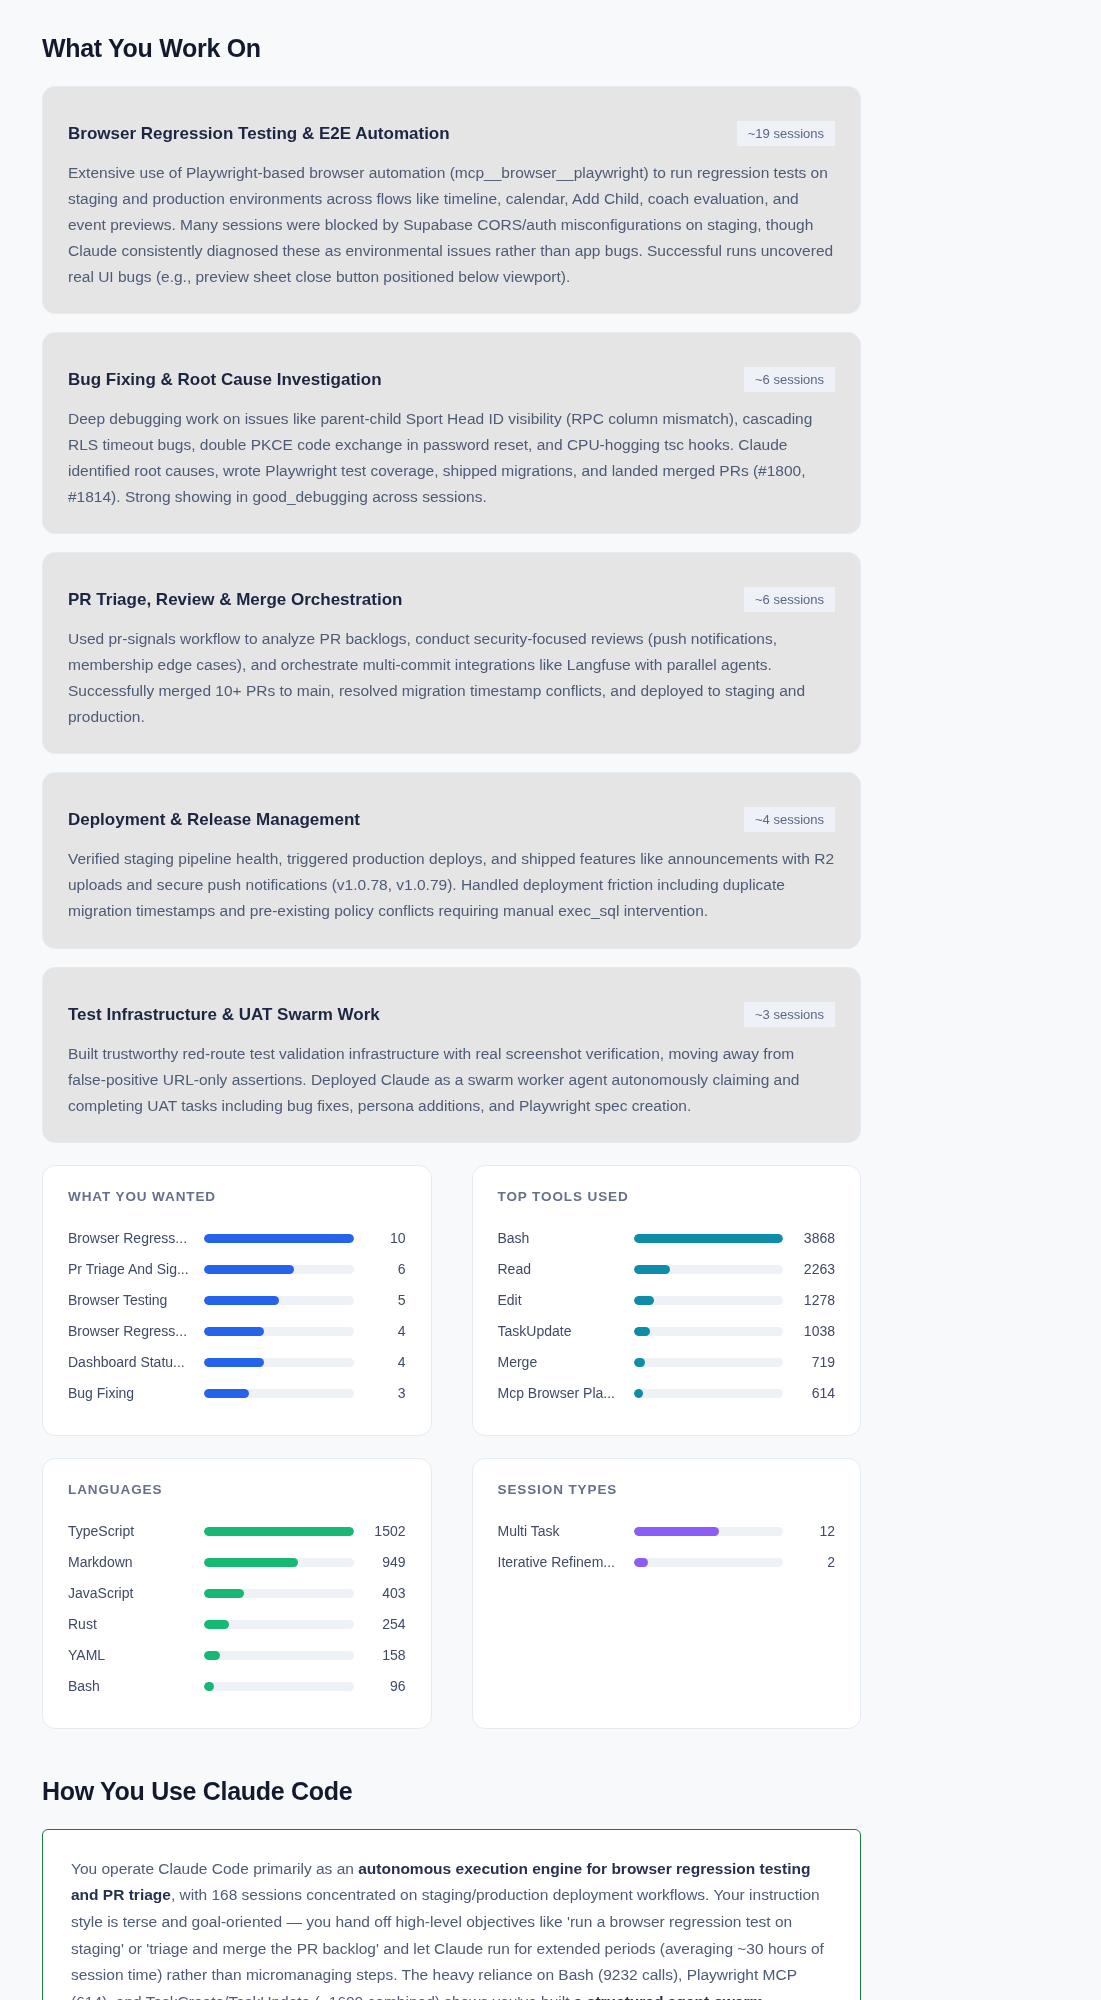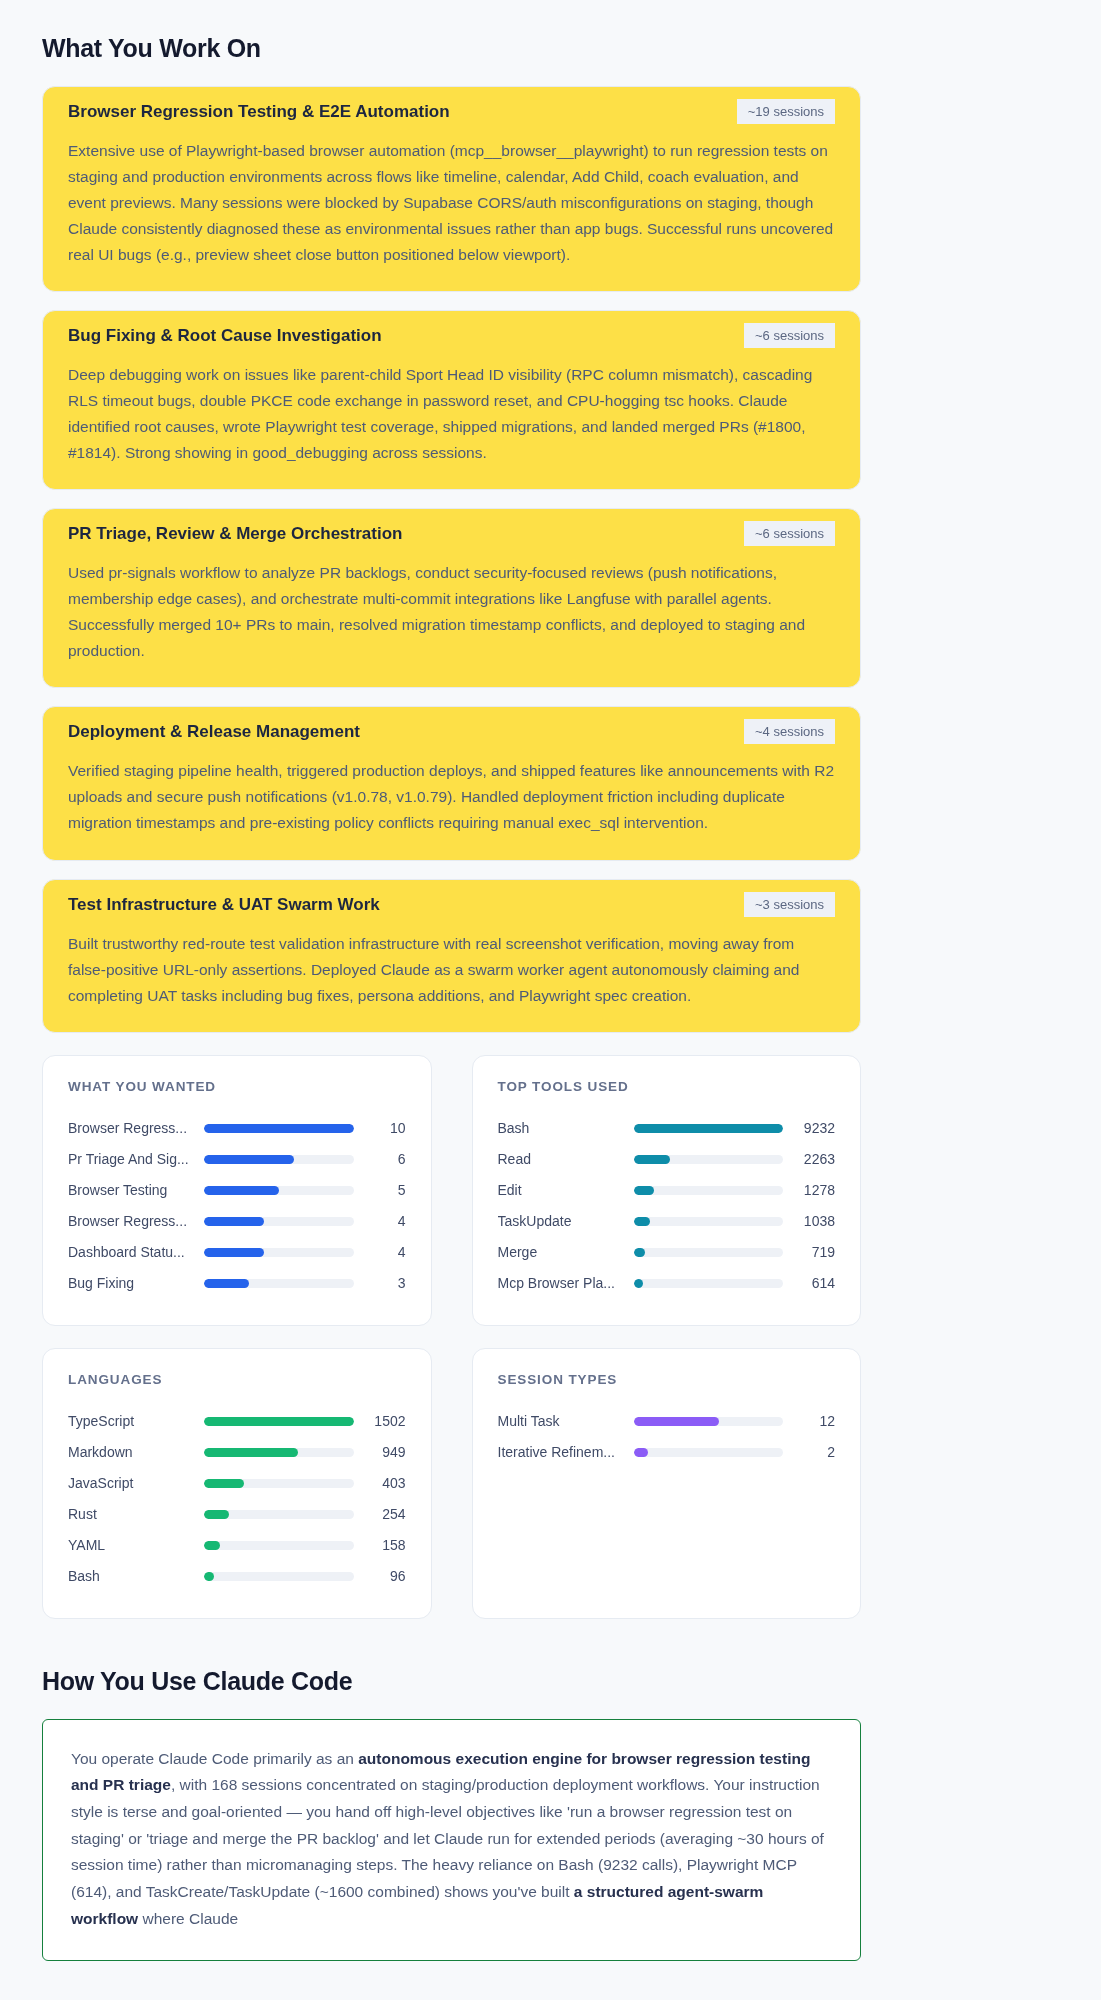--- a/index.html
+++ b/index.html
@@ -15,24 +15,24 @@
     font-size: 25px;
     font-weight: bold;
     color: #141a2e;
     letter-spacing: -0.3px;
     padding-top: 34px;
     padding-bottom: 23px;
   }
   .section-title.second { padding-top: 48px; }
 
   .card {
-    background: #fde047;
+    background: #e5e5e5;
     border: 1px solid #e6ebf2;
     border-radius: 13px;
-    padding: 12px 25px 23px 25px;
+    padding: 34px 25px 23px 25px;
     margin-bottom: 18px;
   }
 
   .card-head {
     display: flex;
     align-items: flex-start;
     justify-content: space-between;
     gap: 16px;
   }
   .theme-title {
@@ -215,21 +215,21 @@
           <div class="bar-value">3</div>
         </div>
       </div>
     <div class="stat-card">
         <div class="stat-title">TOP TOOLS USED</div>
         <div class="bar-row">
           <div class="bar-label">Bash</div>
           <div class="bar-track">
             <div class="bar-fill" style="width:100%;background:#0e8da9;"></div>
           </div>
-          <div class="bar-value">9232</div>
+          <div class="bar-value">3868</div>
         </div>
         <div class="bar-row">
           <div class="bar-label">Read</div>
           <div class="bar-track">
             <div class="bar-fill" style="width:24.51256499133449%;background:#0e8da9;"></div>
           </div>
           <div class="bar-value">2263</div>
         </div>
         <div class="bar-row">
           <div class="bar-label">Edit</div>

